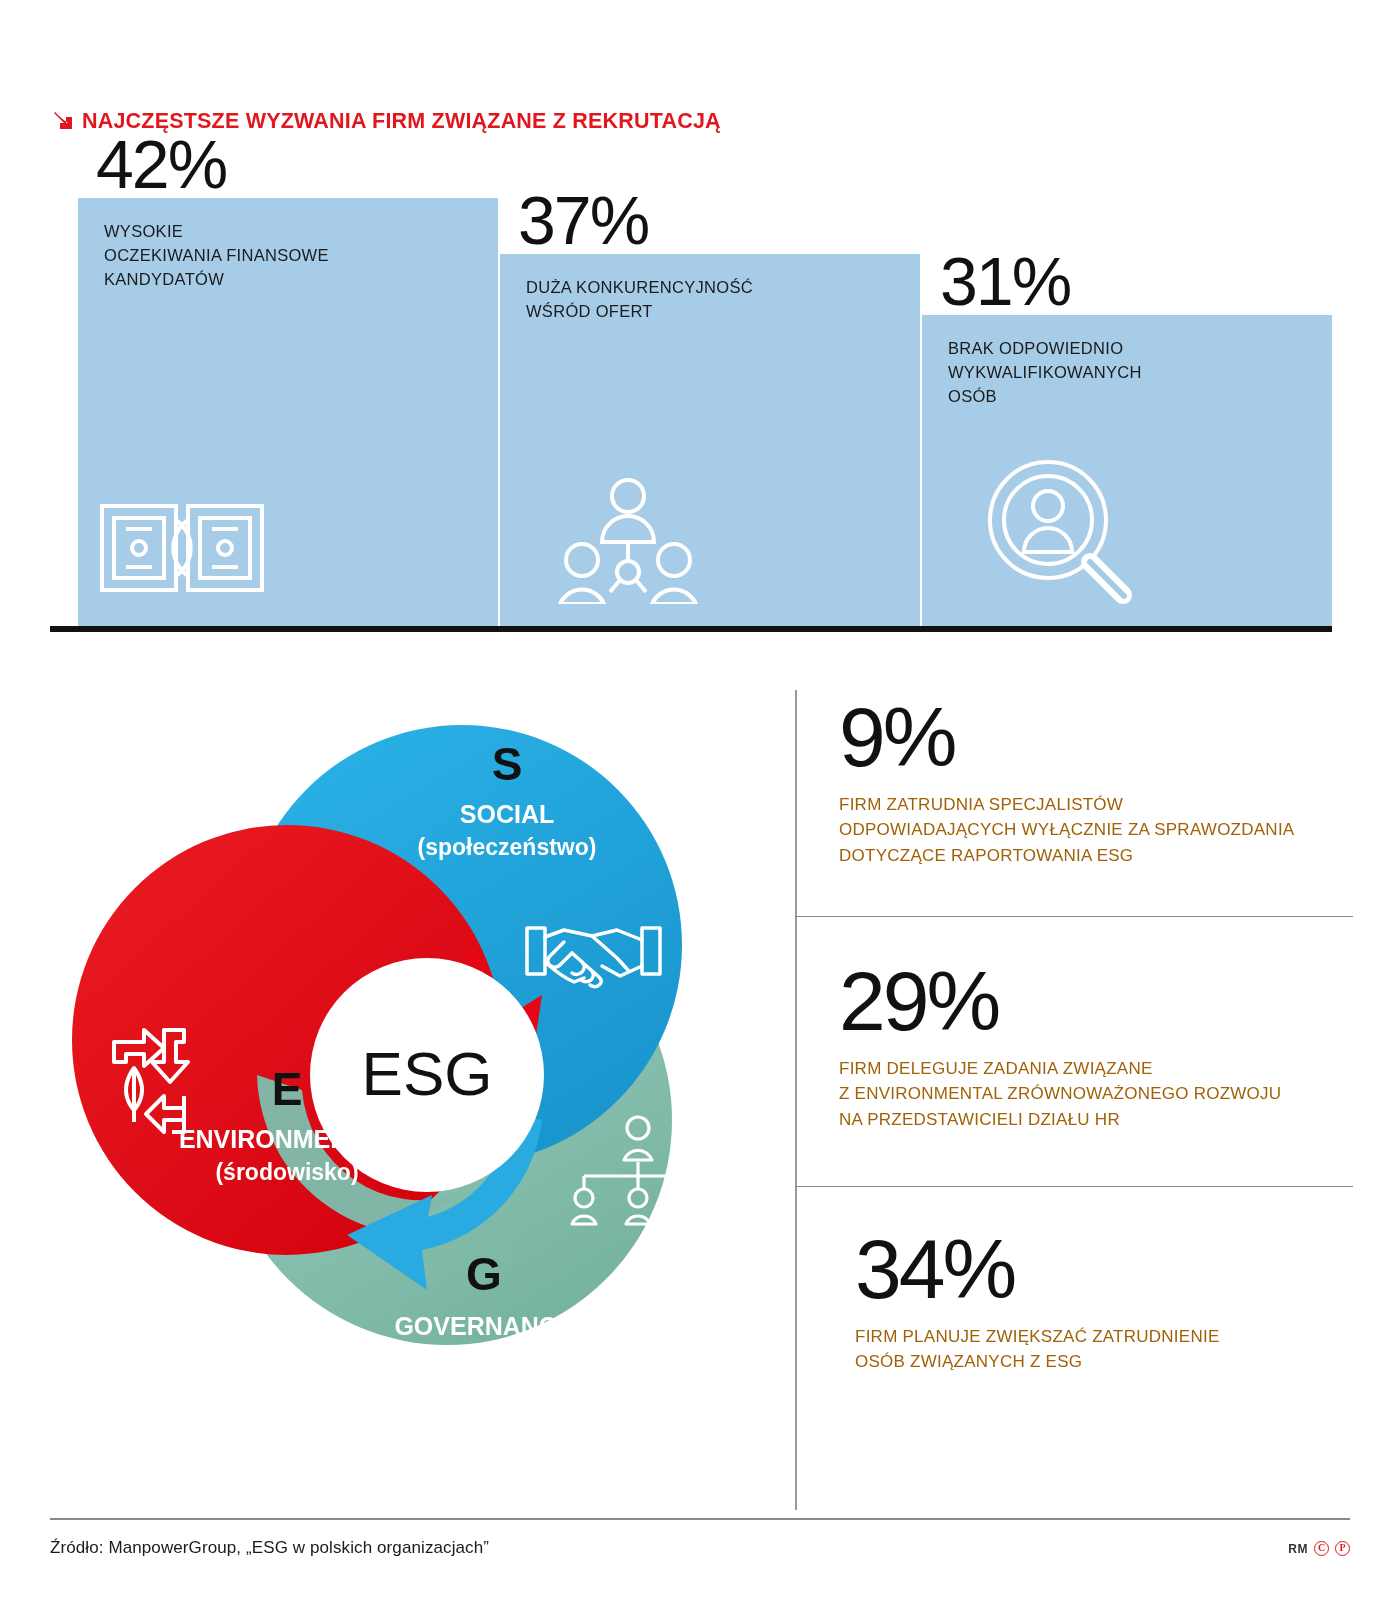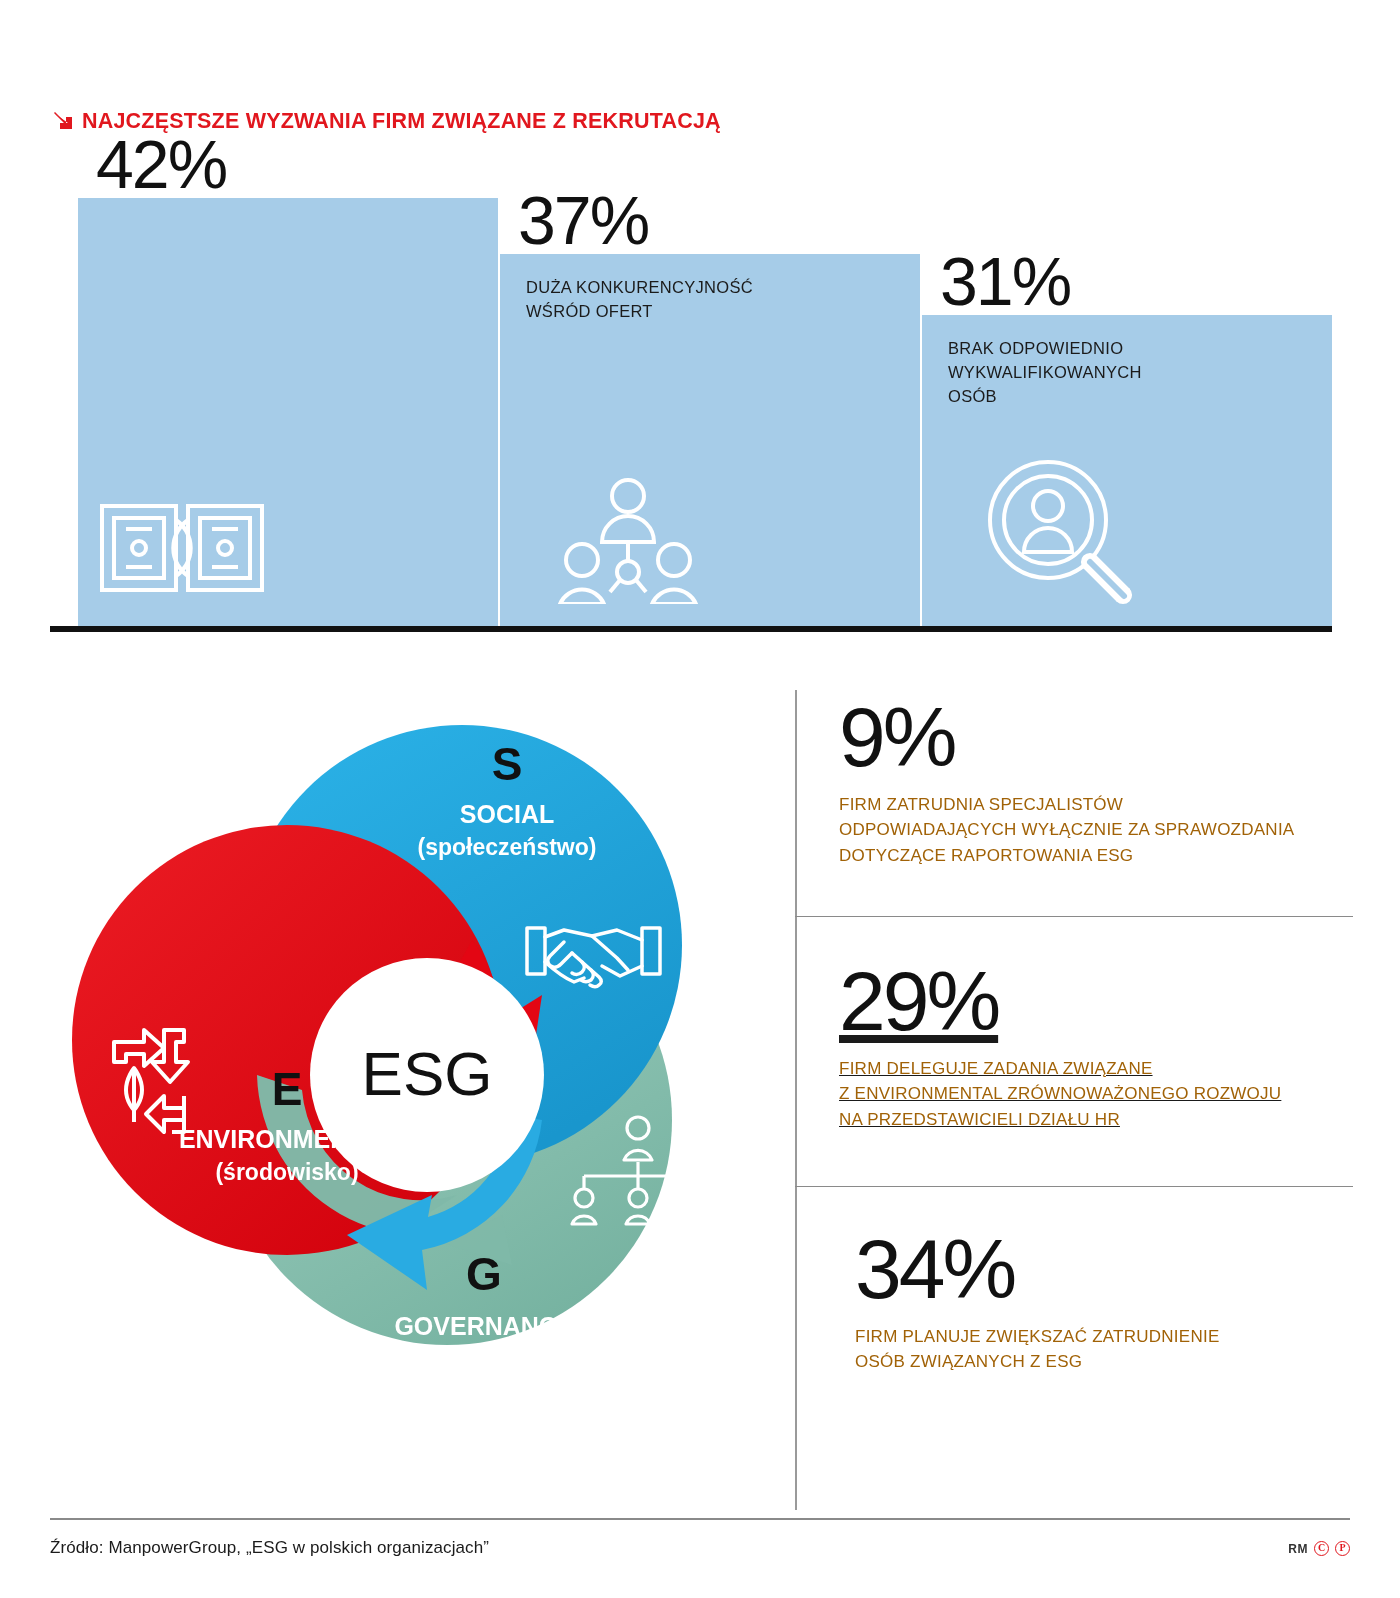--- a/index.html
+++ b/index.html
@@ -79,20 +79,23 @@
     </svg>
   </span>
   <span class="title">NAJCZĘSTSZE WYZWANIA FIRM ZWIĄZANE Z REKRUTACJĄ</span>
 </div>
 
 <div id="barchart">
 
   <div class="bar-col" style="left:28px; width:420px; height:430px;">
     <div class="bar-pct">42%</div>
     <div class="bar-body">
+      <div class="bar-label">WYSOKIE
+OCZEKIWANIA FINANSOWE
+KANDYDATÓW</div>
       <span class="bar-icon" style="left:20px; bottom:22px;">
         <svg width="168" height="110" viewBox="0 0 168 110">
           <g fill="none" stroke="#ffffff" stroke-width="4">
             <rect x="4" y="14" width="74" height="84"></rect>
             <rect x="16" y="26" width="50" height="60"></rect>
             <rect x="90" y="14" width="74" height="84"></rect>
             <rect x="102" y="26" width="50" height="60"></rect>
             <circle cx="41" cy="56" r="7"></circle>
             <circle cx="127" cy="56" r="7"></circle>
             <line x1="28" y1="37" x2="54" y2="37"></line>
@@ -252,21 +255,21 @@
 
   <div class="stat" style="top:8px;">
     <div class="num">9%</div>
     <div class="desc">FIRM ZATRUDNIA SPECJALISTÓW
 ODPOWIADAJĄCYCH WYŁĄCZNIE ZA SPRAWOZDANIA
 DOTYCZĄCE RAPORTOWANIA ESG</div>
   </div>
 
   <div class="divline" style="top:226px;"></div>
 
-  <div class="stat" style="top:272px;text-decoration:underline;">
+  <div class="stat" style="top:272px;">
     <div class="num">29%</div>
     <div class="desc">FIRM DELEGUJE ZADANIA ZWIĄZANE
 Z ENVIRONMENTAL ZRÓWNOWAŻONEGO ROZWOJU
 NA PRZEDSTAWICIELI DZIAŁU HR</div>
   </div>
 
   <div class="divline" style="top:496px;"></div>
 
   <div class="stat" style="top:540px;margin-left:16px;">
     <div class="num">34%</div>

